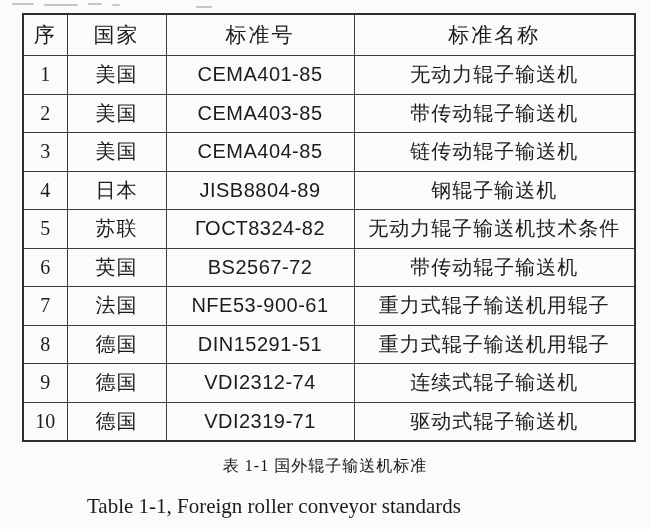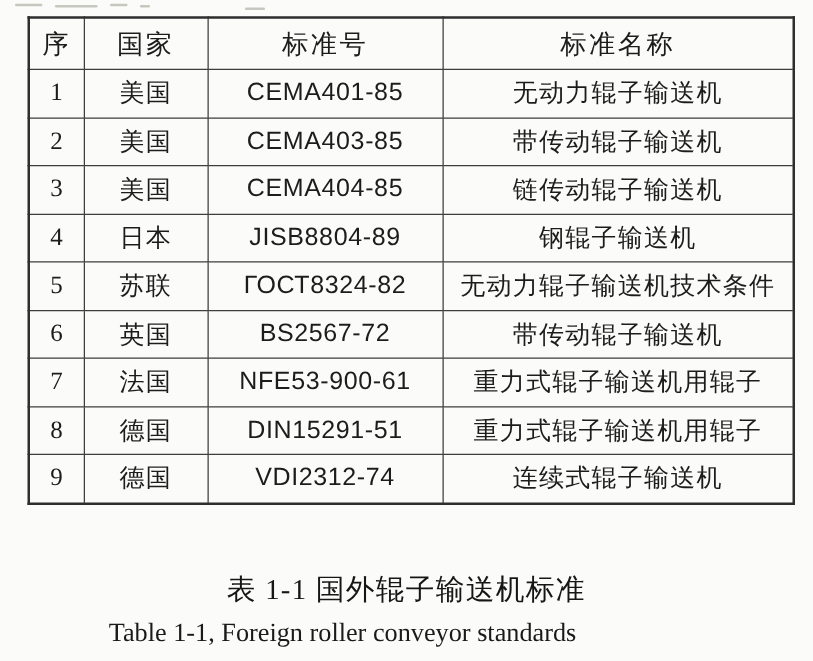--- a/index.html
+++ b/index.html
@@ -66,21 +66,21 @@
   td.c-std {
     font-family: Liberation Sans, sans-serif;
     letter-spacing: 0.5px;
   }
   .caption-cn {
     position: absolute;
     top: 456px;
     left: 0;
     width: 650px;
     text-align: center;
-    font-size: 23px;
+    font-size: 16px;
     letter-spacing: 1px;
     color: #161616;
   }
   .caption-en {
     position: absolute;
     top: 494px;
     left: 0;
     width: 548px;
     text-align: center;
     font-size: 21px;
@@ -159,17 +159,23 @@
       <td class="c-country">德国</td>
       <td class="c-std">DIN15291-51</td>
       <td class="c-name">重力式辊子输送机用辊子</td>
     </tr>
     <tr>
       <td class="c-no">9</td>
       <td class="c-country">德国</td>
       <td class="c-std">VDI2312-74</td>
       <td class="c-name">连续式辊子输送机</td>
     </tr>
+    <tr>
+      <td class="c-no">10</td>
+      <td class="c-country">德国</td>
+      <td class="c-std">VDI2319-71</td>
+      <td class="c-name">驱动式辊子输送机</td>
+    </tr>
   </tbody>
 </table>
 
 <div class="caption-cn">表 1-1  国外辊子输送机标准</div>
 <div class="caption-en">Table 1-1, Foreign roller conveyor standards</div>
 
 </body></html>

